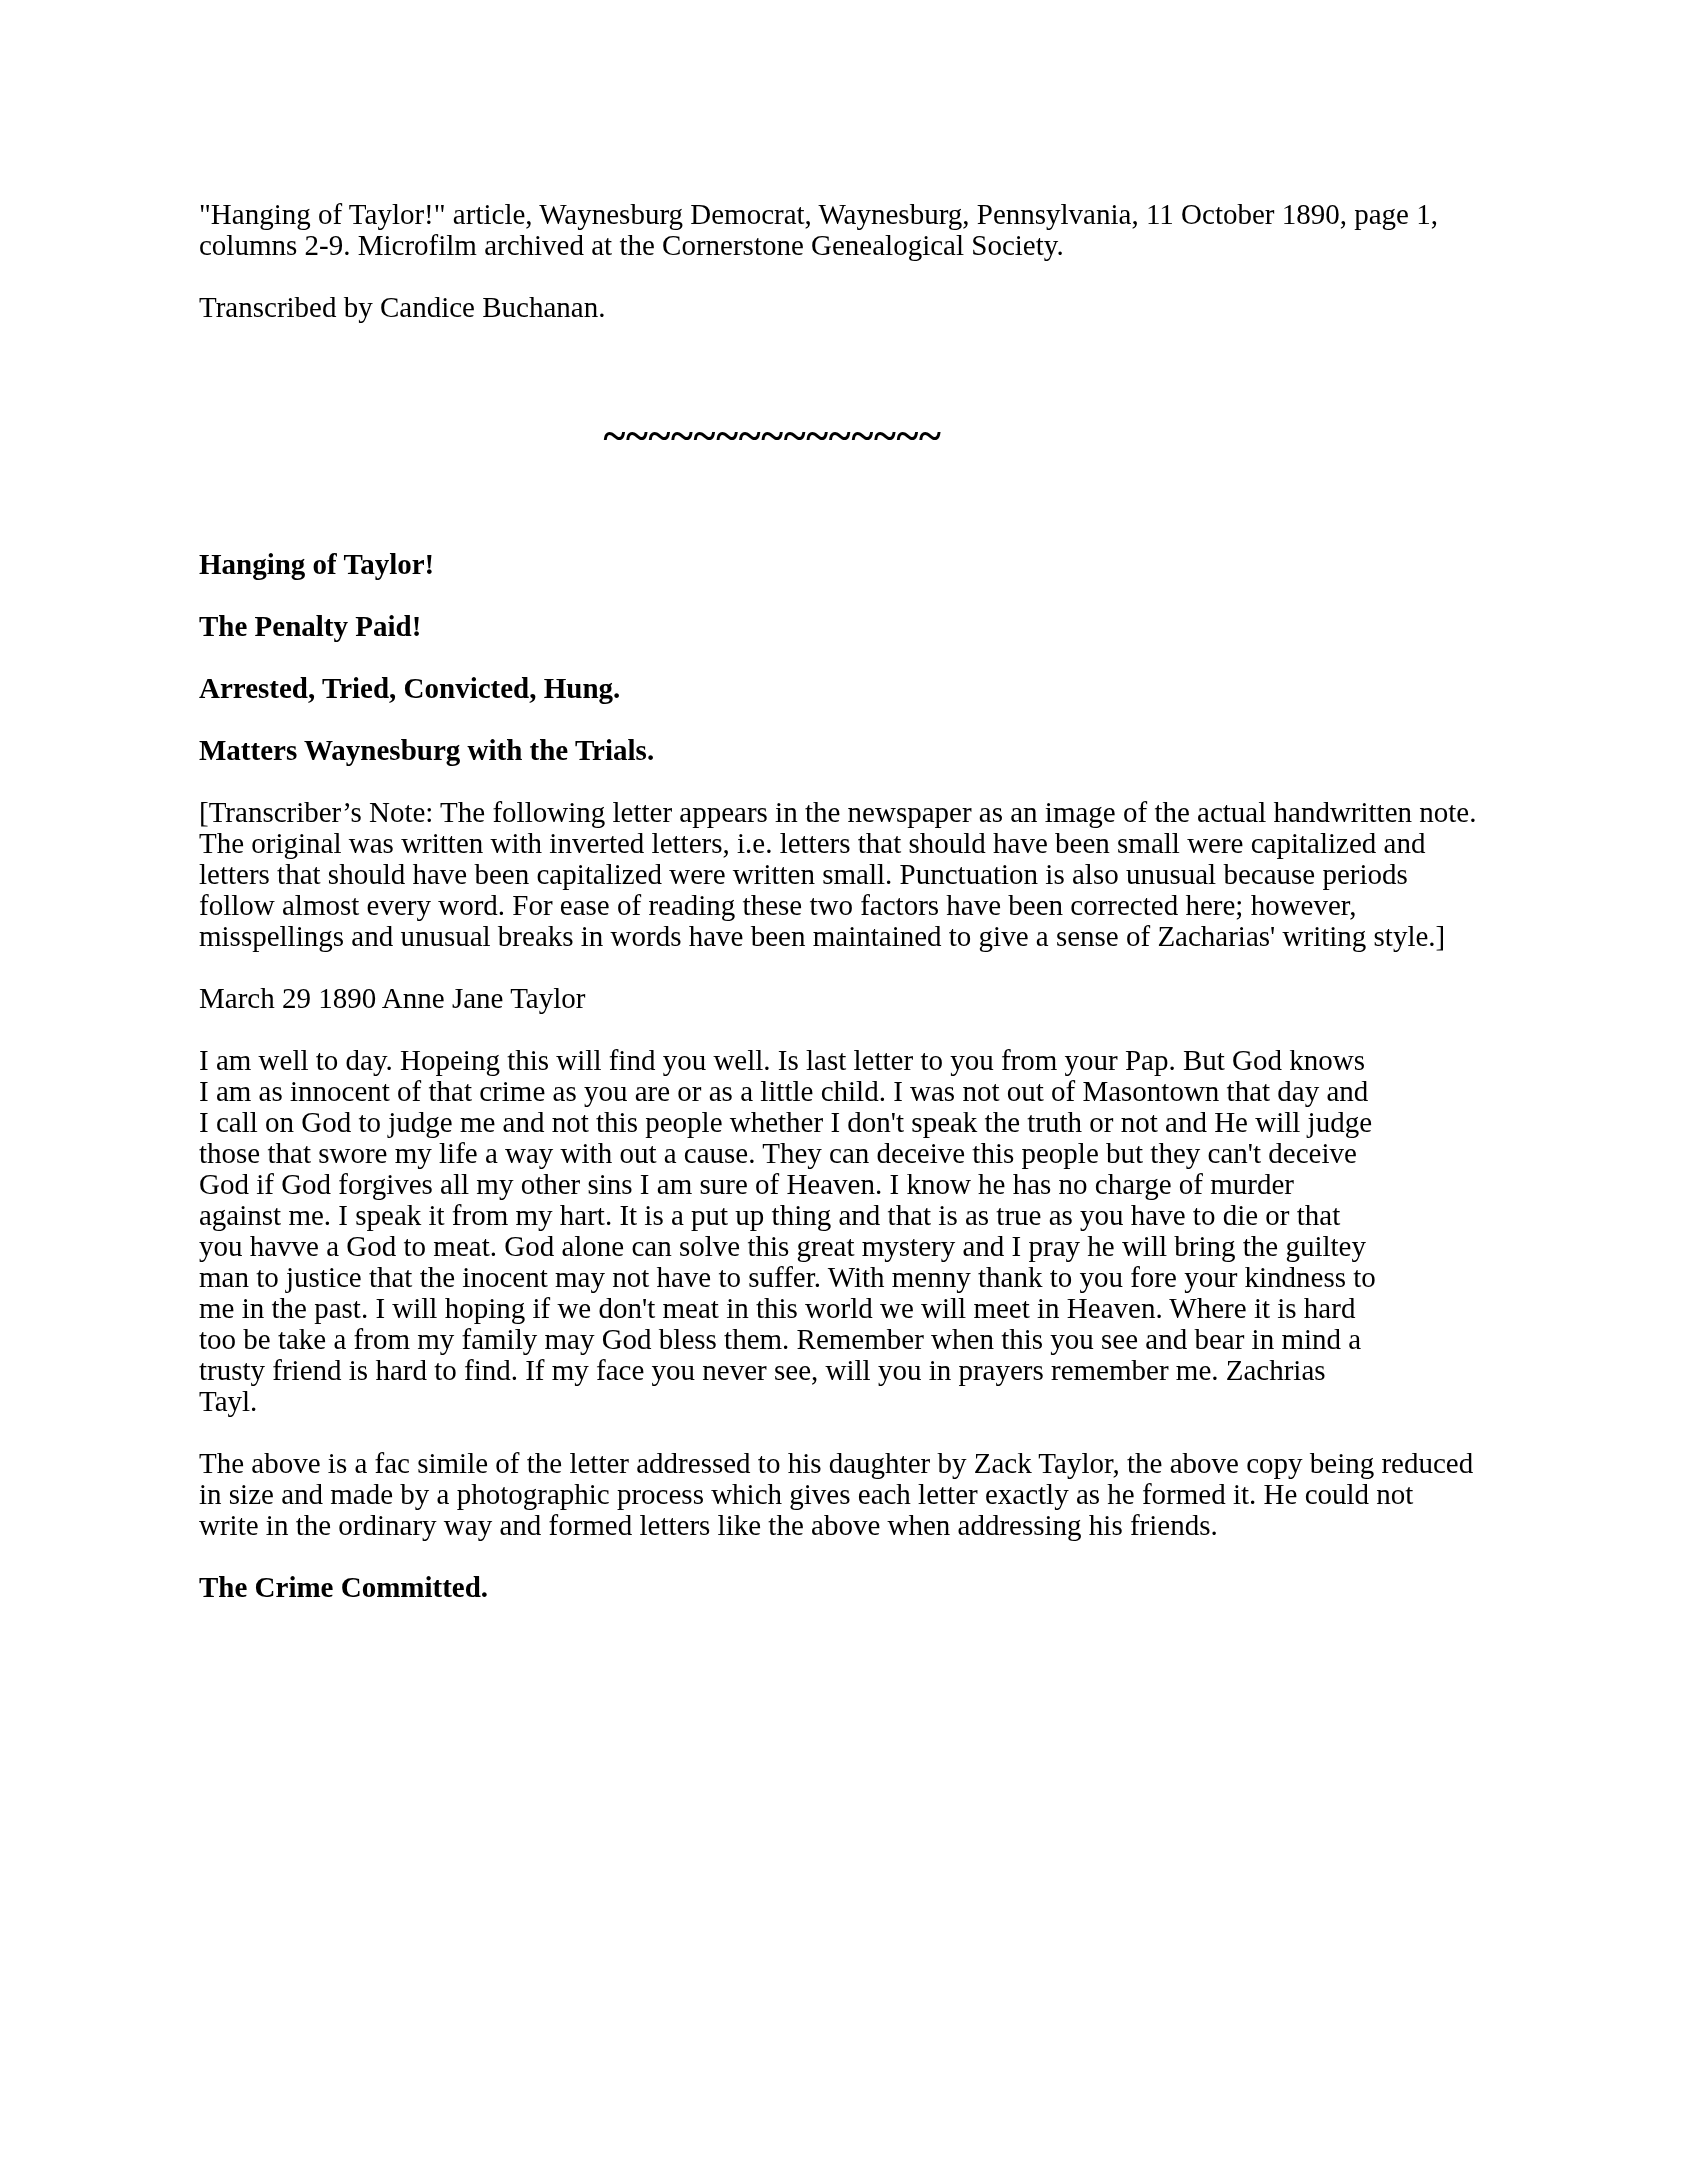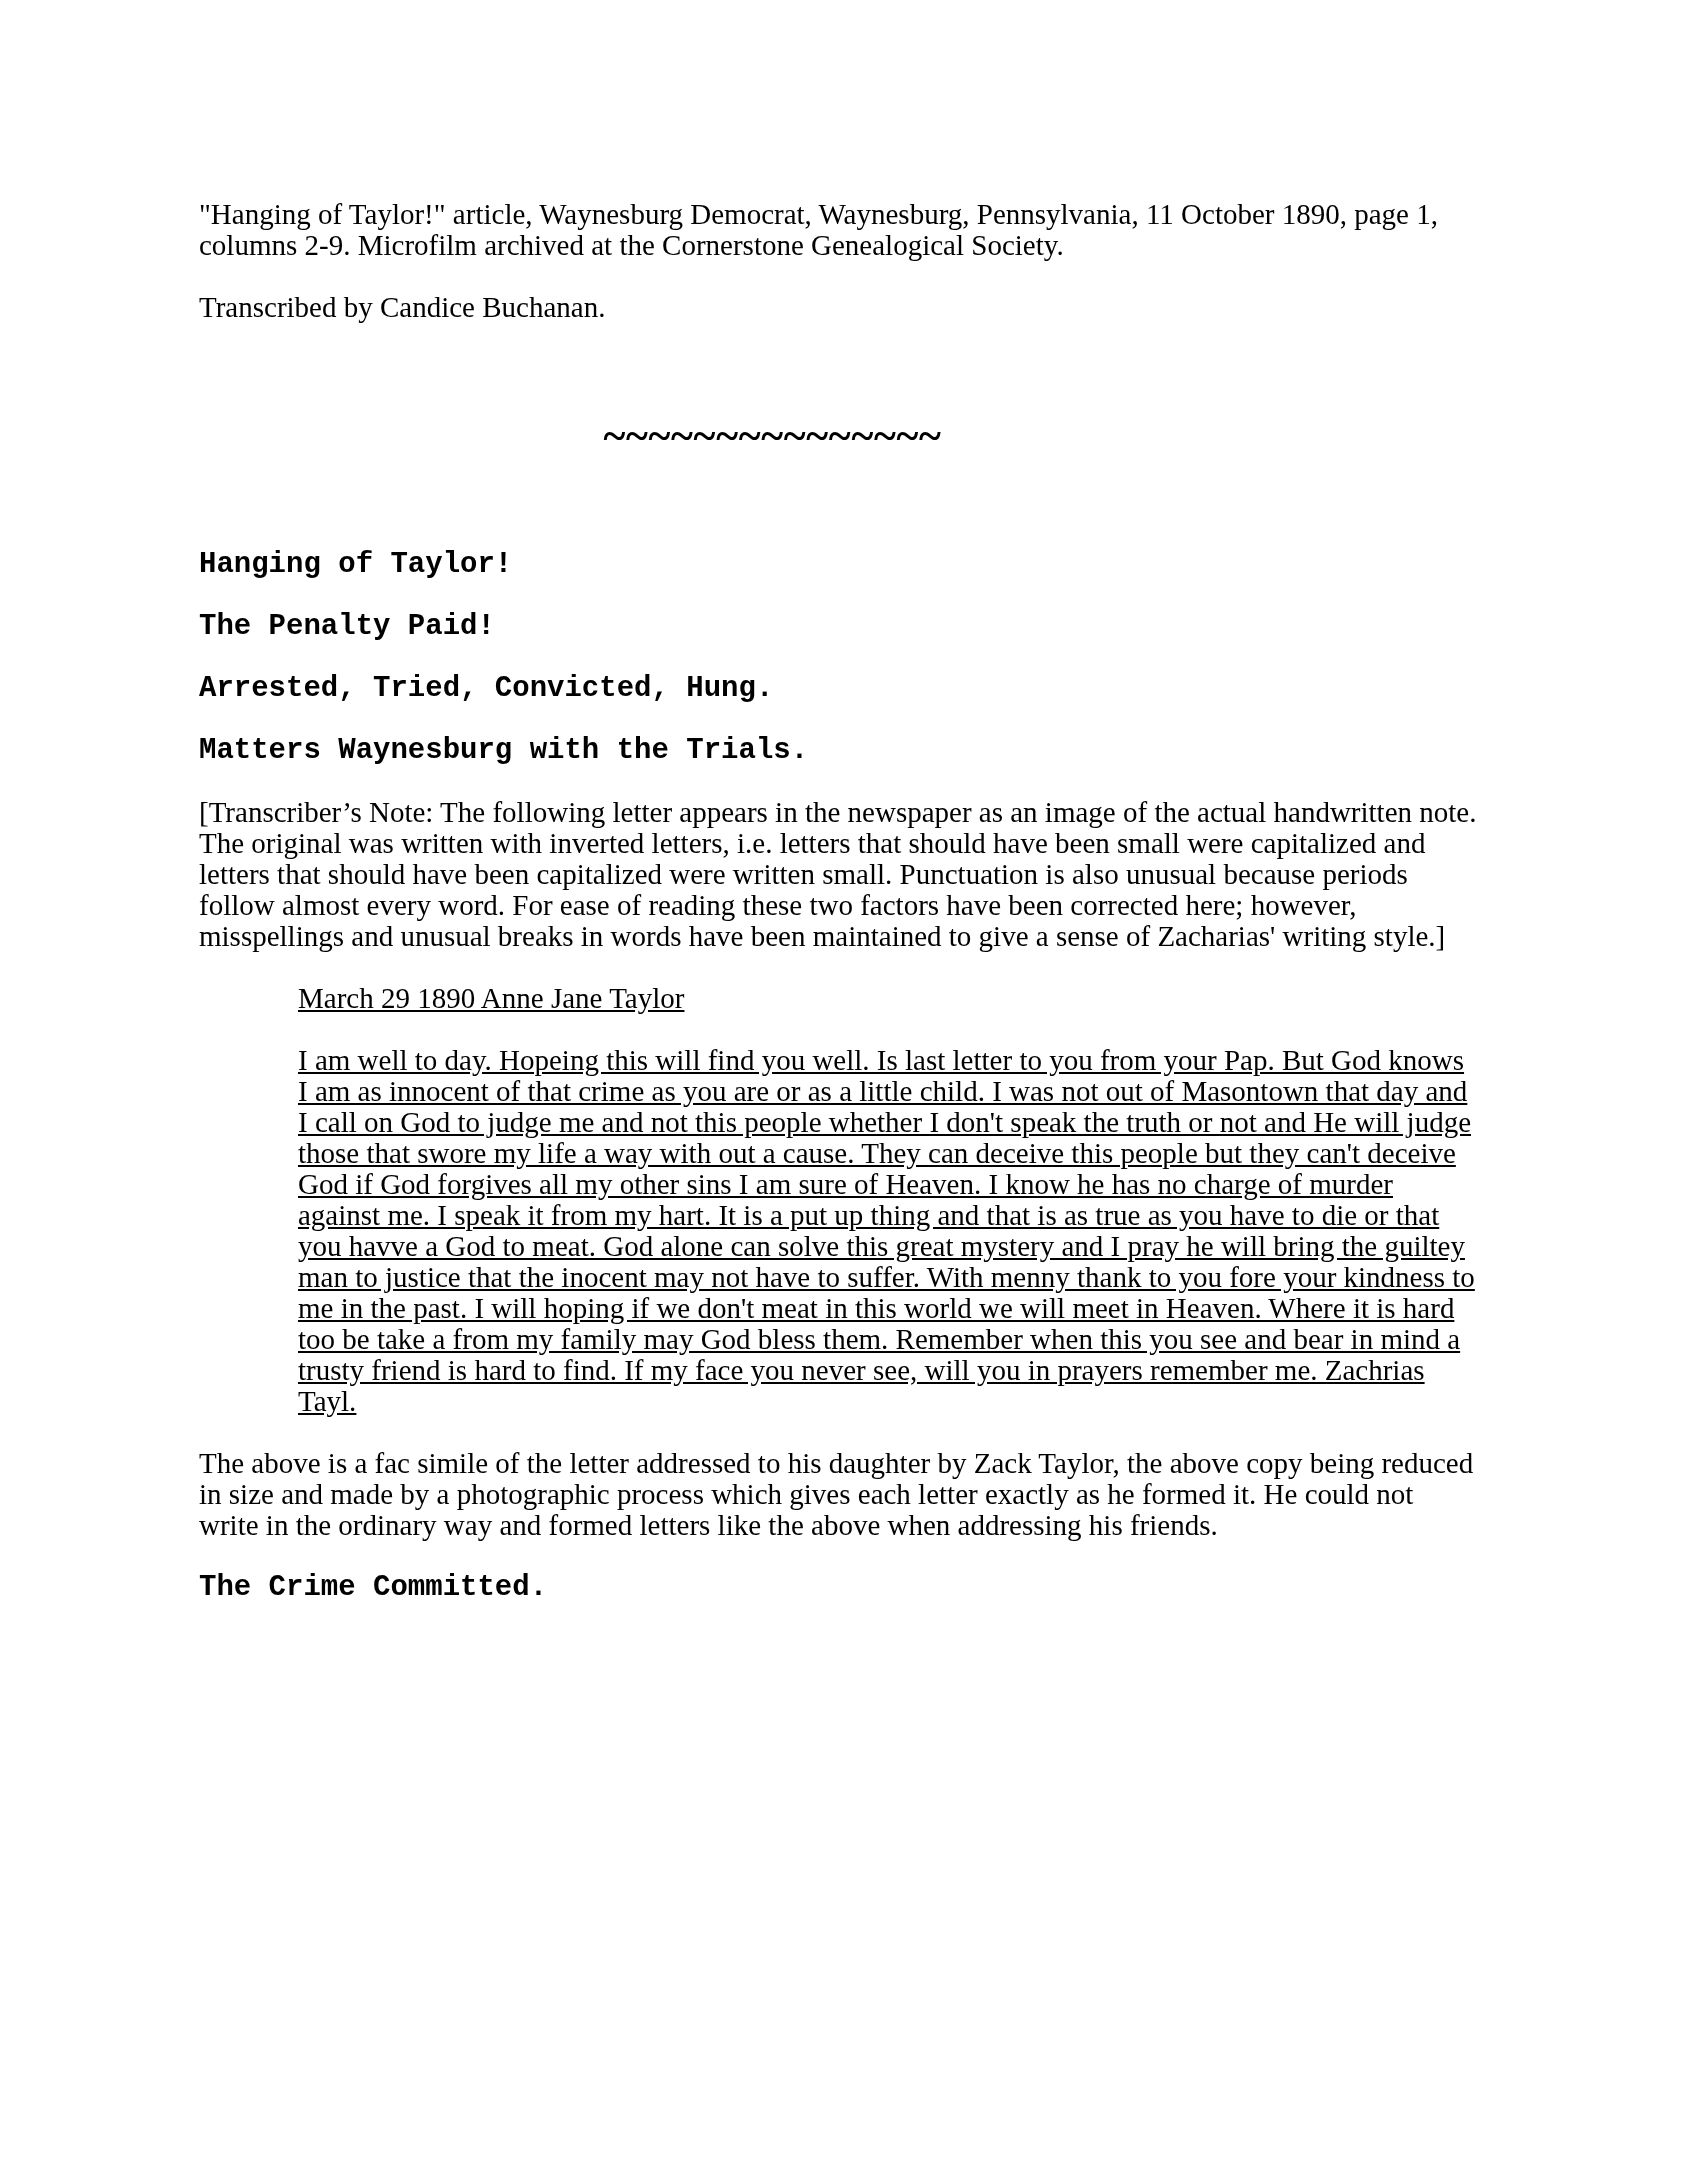--- a/index.html
+++ b/index.html
@@ -24,37 +24,34 @@
     width: 1281px;
   }
   p {
     margin: 0;
     font-size: 29px;
     line-height: 31px;
     text-align: left;
   }
   .bold {
     font-weight: bold;
-    font-family: Liberation Mono, monospace;
   }
   .ital {
   }
   .divider {
     text-align: center;
     font-weight: bold;
     font-size: 42px;
     line-height: 44px;
     letter-spacing: 0.7px;
     margin: 0;
     padding-right: 134px;
   }
   .indent {
-    margin-left: 99px;
     width: 1182px;
-    text-decoration: underline;
   }
   .gap-sm { height: 31px; }
   .gap-lg { height: 91px; }
 </style>
 </head>
 <body>
 
 <div class="page">
   <div class="doc">
 

